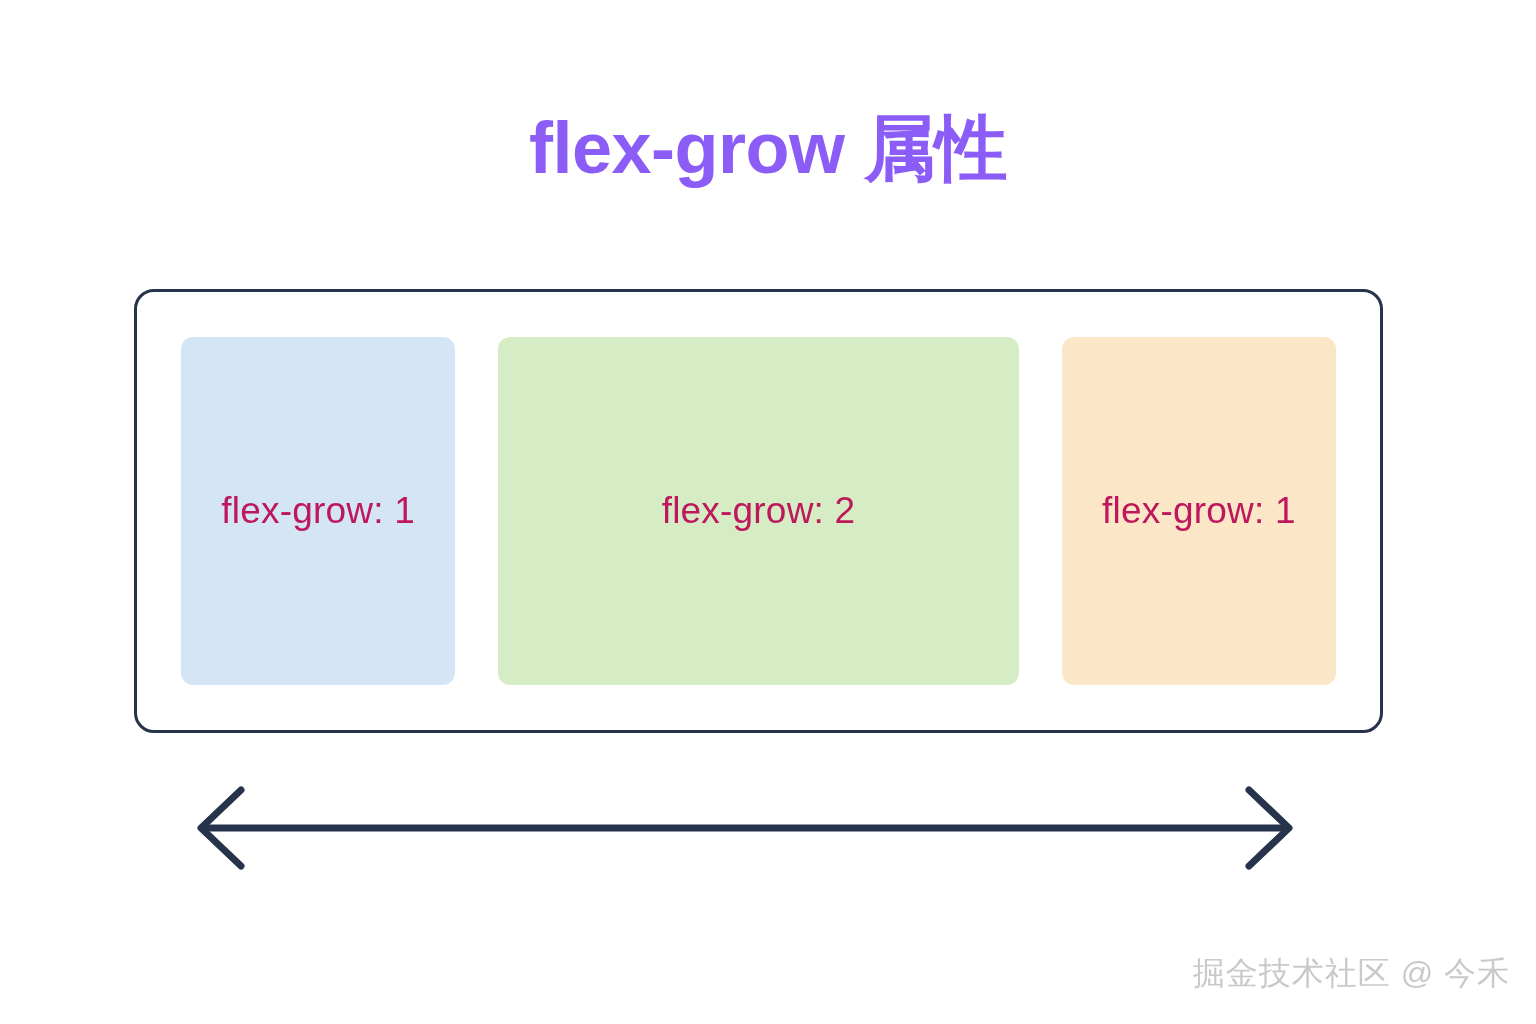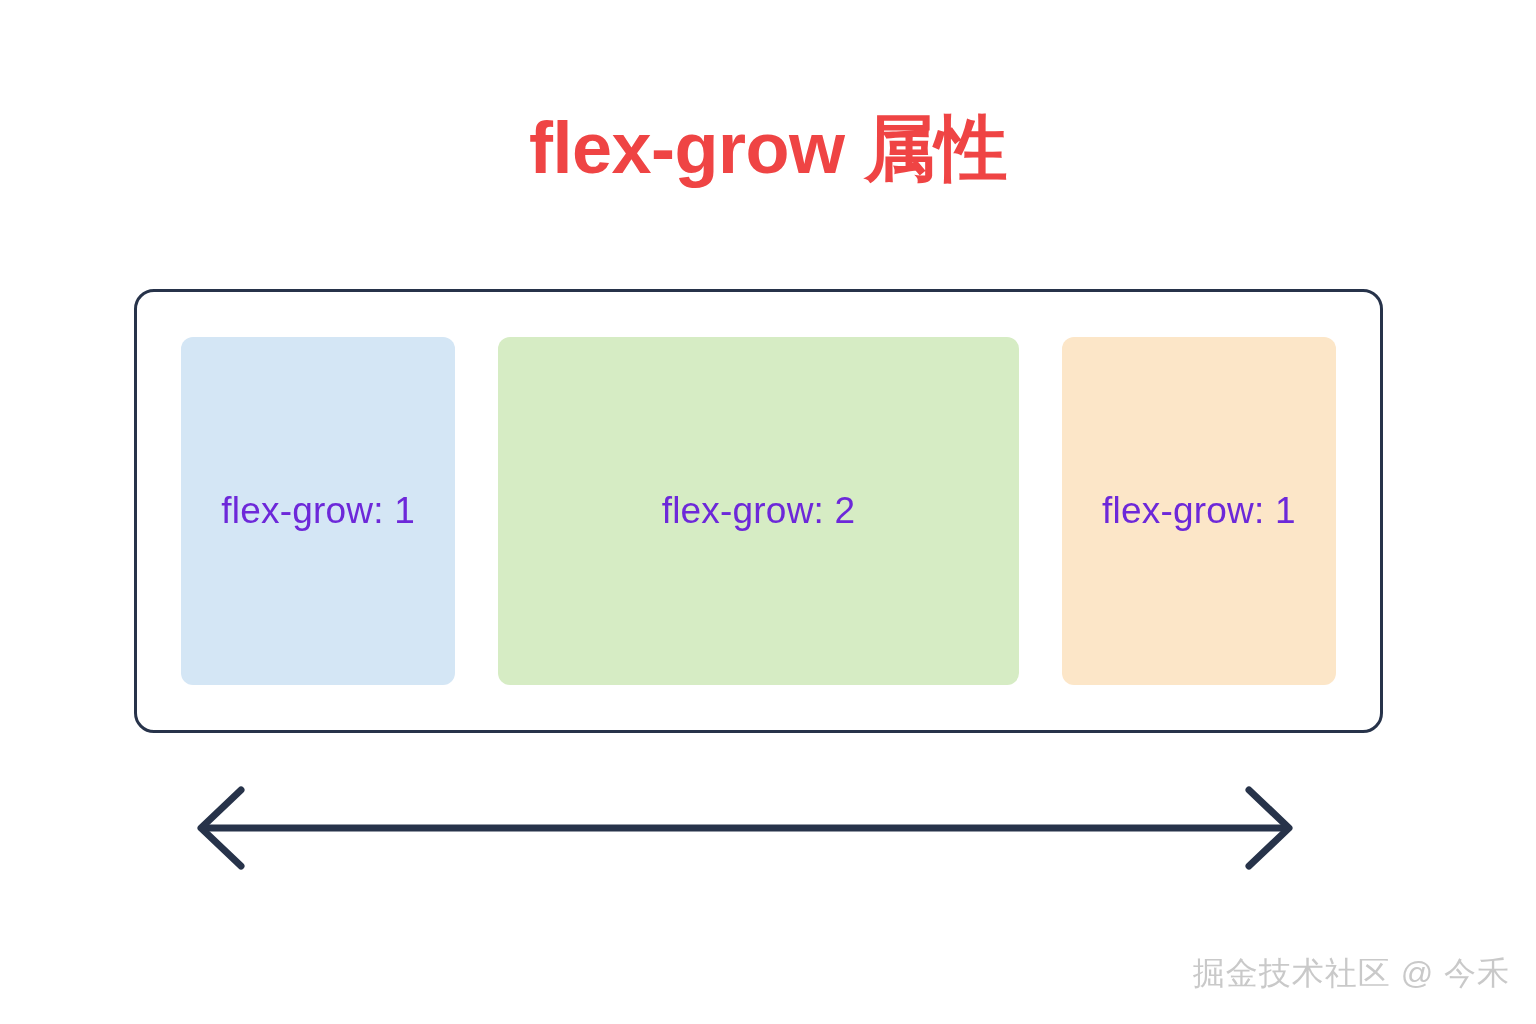--- a/index.html
+++ b/index.html
@@ -22,21 +22,21 @@
 
   
   .page-title {
     position: absolute;
     left: 0;
     top: 112px;
     width: 1536px;
     text-align: center;
     font-size: 72px;
     font-weight: bold;
-    color: #ef4444;
+    color: #8b5cf6;
     letter-spacing: -0.5px;
     line-height: 1;
     white-space: pre;
   }
 
   
   .flex-container {
     position: absolute;
     left: 134px;
     top: 289px;
@@ -59,21 +59,21 @@
     display: flex;
     align-items: center;
     justify-content: center;
     text-align: center;
     box-sizing: border-box;
     padding: 0 14px;
   }
 
   .flex-item .item-label {
     font-size: 37px;
-    color: #6d28d9;
+    color: #be185d;
     line-height: 1.35;
     font-weight: normal;
     letter-spacing: 0.2px;
   }
 
   .item-blue {
     background: #d4e6f5;
     flex: 1 1 0;
   }
   .item-green {

